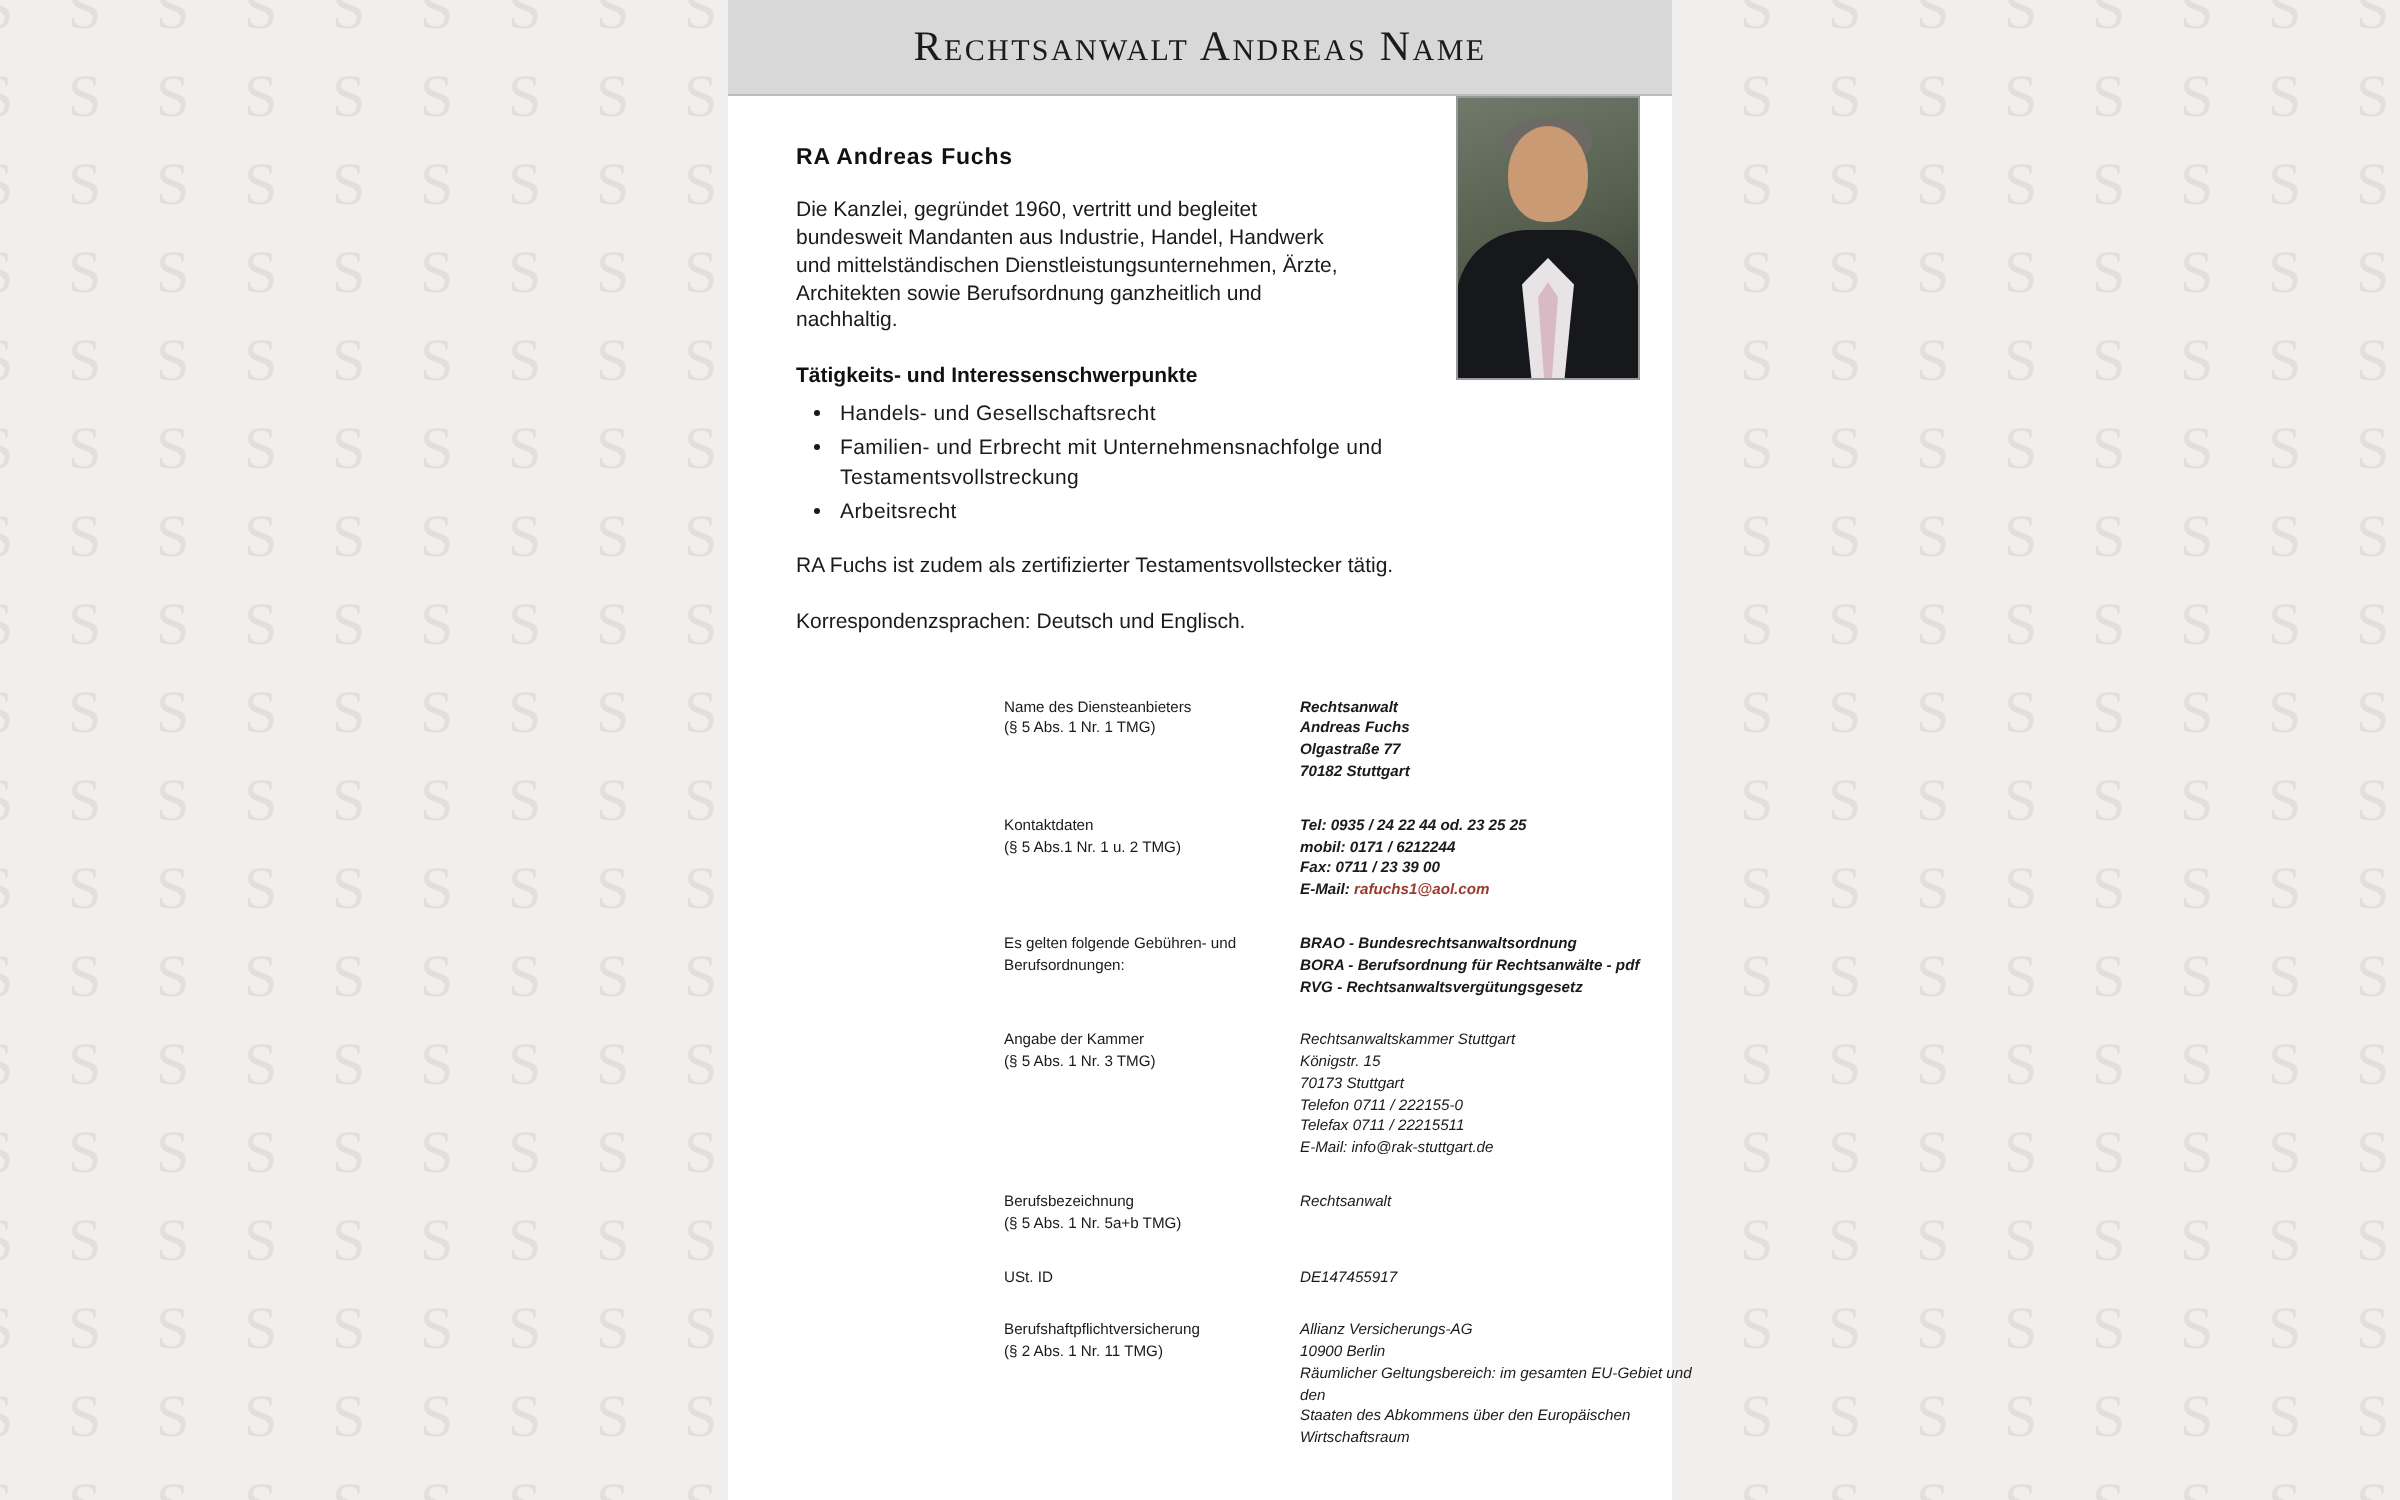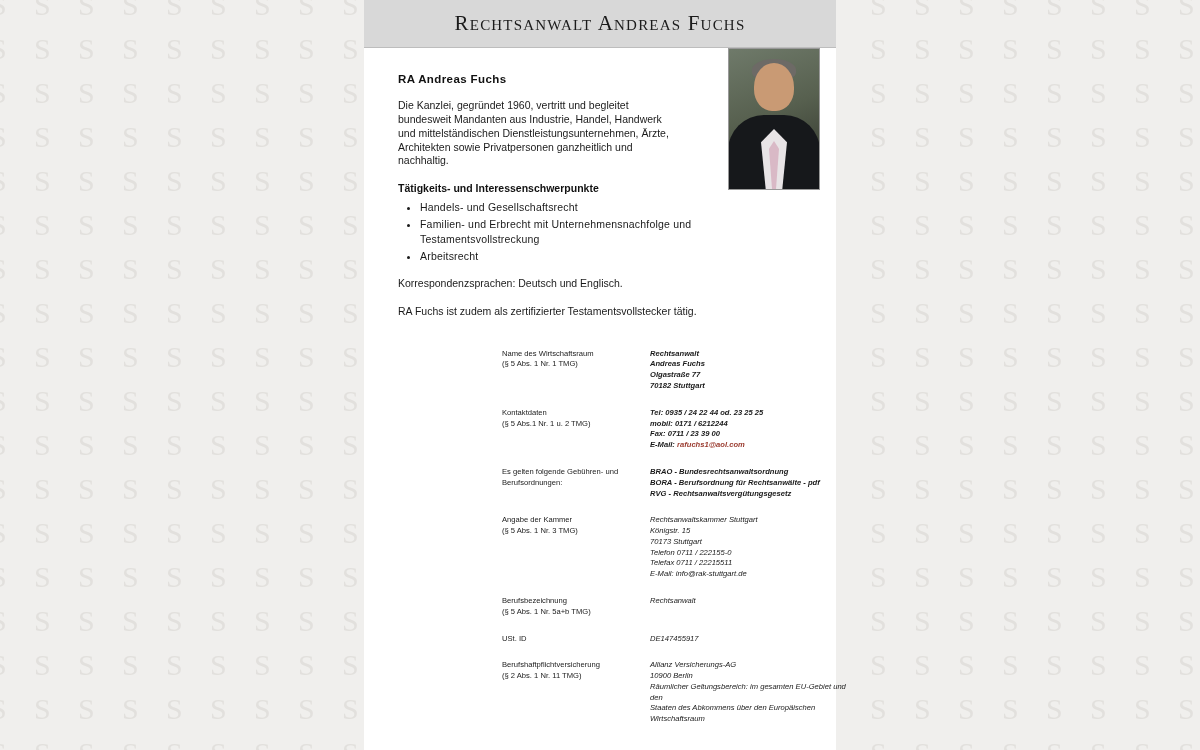--- a/index.html
+++ b/index.html
@@ -525,55 +525,55 @@
     <span class="wm" style="left:1002px;top:738px;">S</span>
     <span class="wm" style="left:1046px;top:738px;">S</span>
     <span class="wm" style="left:1090px;top:738px;">S</span>
     <span class="wm" style="left:1134px;top:738px;">S</span>
     <span class="wm" style="left:1178px;top:738px;">S</span>
   </div>
 
 <div class="page">
 
   <div class="header">
-    <div class="title">Rechtsanwalt Andreas Fuchs</div>
+    <div class="title">Rechtsanwalt Andreas Name</div>
   </div>
 
   <div class="content">
 
     <div class="portrait">
       <div class="body"></div>
       <div class="shirt"></div>
       <div class="tie"></div>
       <div class="hair"></div>
       <div class="face"></div>
     </div>
 
     <h2 class="name">RA Andreas Fuchs</h2>
 
-    <p class="intro">Die Kanzlei, gegründet 1960, vertritt und begleitet bundesweit Mandanten aus Industrie, Handel, Handwerk und mittelständischen Dienstleistungsunternehmen, Ärzte, Architekten sowie Privatpersonen ganzheitlich und nachhaltig.</p>
+    <p class="intro">Die Kanzlei, gegründet 1960, vertritt und begleitet bundesweit Mandanten aus Industrie, Handel, Handwerk und mittelständischen Dienstleistungsunternehmen, Ärzte, Architekten sowie Berufsordnung ganzheitlich und nachhaltig.</p>
 
     <h3 class="sub">Tätigkeits- und Interessenschwerpunkte</h3>
 
     <ul class="focus">
       <li>Handels- und Gesellschaftsrecht</li>
       <li>Familien- und Erbrecht mit Unternehmensnachfolge und Testamentsvollstreckung</li>
       <li>Arbeitsrecht</li>
     </ul>
 
+    <p class="plain">RA Fuchs ist zudem als zertifizierter Testamentsvollstecker tätig.</p>
     <p class="plain">Korrespondenzsprachen: Deutsch und Englisch.</p>
-    <p class="plain">RA Fuchs ist zudem als zertifizierter Testamentsvollstecker tätig.</p>
 
     <div class="impressum">
 
       <table class="imp">
         <tbody>
           <tr>
             <td class="label">
-              <span class="val-line">Name des Wirtschaftsraum</span>
+              <span class="val-line">Name des Diensteanbieters</span>
               <span class="val-line">(§ 5 Abs. 1 Nr. 1 TMG)</span>
             </td>
             <td class="value b">
               <span class="val-line">Rechtsanwalt</span>
               <span class="val-line">Andreas Fuchs</span>
               <span class="val-line">Olgastraße 77</span>
               <span class="val-line">70182 Stuttgart</span>
             </td>
           </tr>
 

